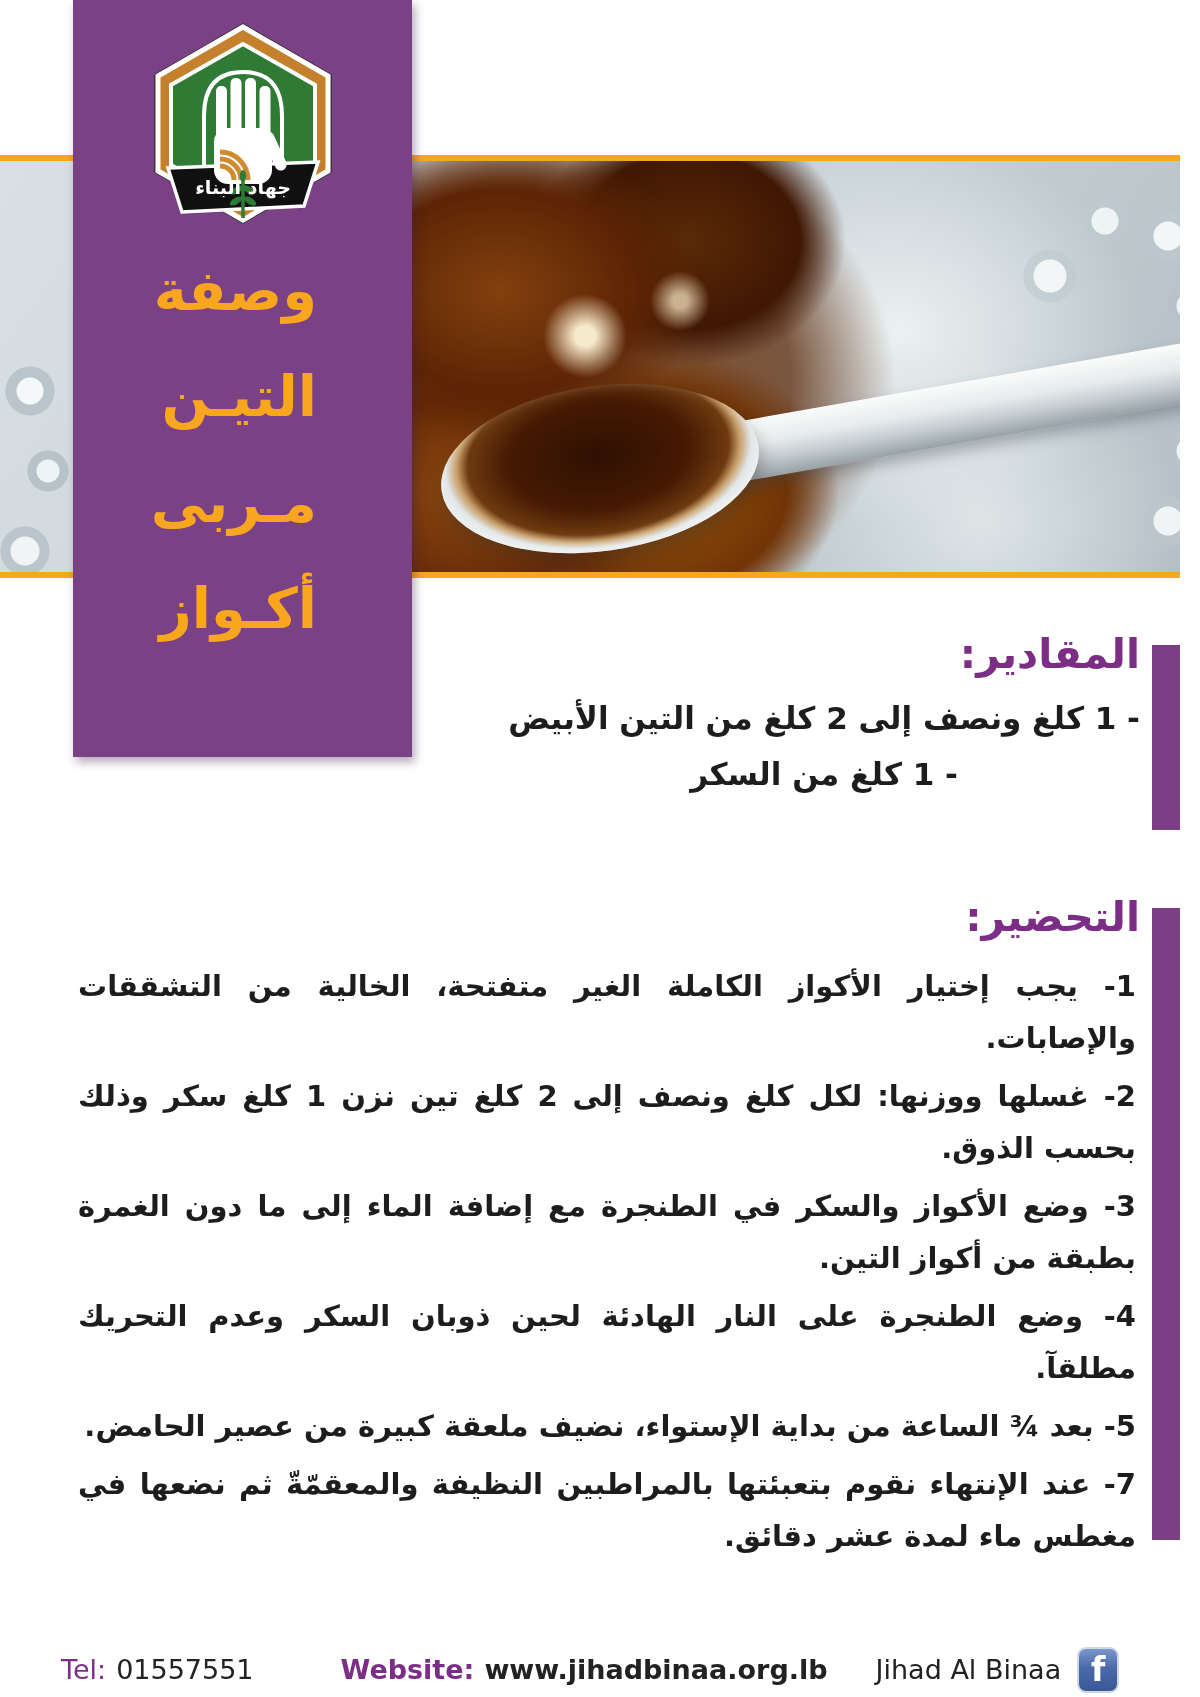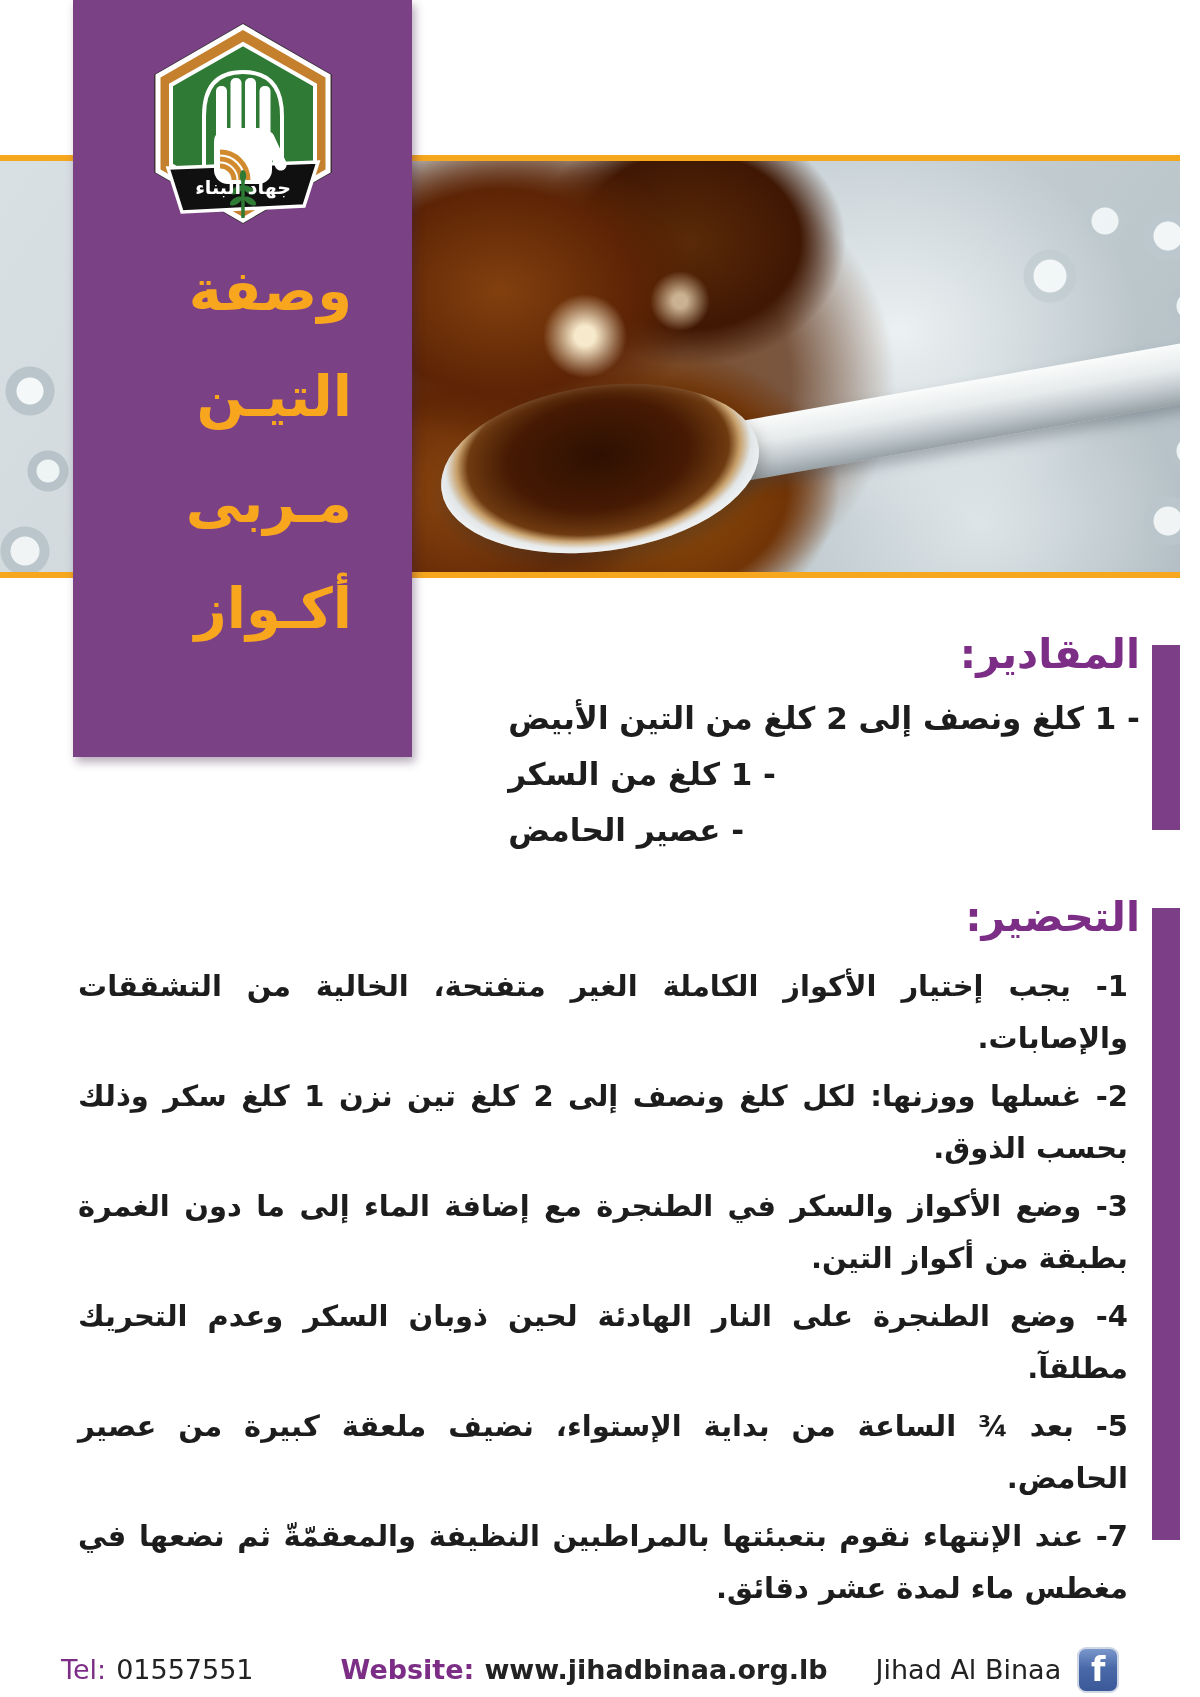--- a/index.html
+++ b/index.html
@@ -45,42 +45,42 @@
     transform:rotate(-8deg);
     background:radial-gradient(ellipse at 50% 42%, #2e1002 0%, #461a03 40%, #6e3a10 58%, #c8a06a 63%, #dfe4e6 68%, #eff2f3 82%, #cfd6d9 100%);
     box-shadow:0 10px 18px rgba(60,50,40,.4), inset 0 -6px 14px rgba(255,255,255,.5);
   }
   
   .brand-panel{
     position:absolute;left:73px;top:0;width:339px;height:757px;background:#7B4185;z-index:10;
     box-shadow:3px 5px 9px rgba(60,30,70,.38);
   }
   .logo-wrap{position:absolute;left:50%;top:20px;transform:translateX(-50%);}
-  .recipe-title{position:absolute;left:0;right:0;top:238px;direction:rtl;text-align:right;padding-right:60px;}
+  .recipe-title{position:absolute;left:0;right:0;top:238px;direction:rtl;text-align:right;padding-right:95px;}
   .recipe-title div{
     color:#F9A61F;font-size:56px;font-weight:bold;line-height:106px;letter-spacing:1px;
   }
   
   .sec-bar{position:absolute;right:0;width:28px;background:#7C3F87;z-index:3;}
   .bar-ing{top:645px;height:185px;}
   .bar-prep{top:908px;height:632px;}
   .sec-head{
     position:absolute;right:40px;direction:rtl;color:#7C2E86;font-size:41px;font-weight:bold;
   }
   .head-ing{top:630px;}
   .head-prep{top:893px;}
   .ingredients{
-    position:absolute;right:40px;top:690px;direction:rtl;text-align:left;
+    position:absolute;right:40px;top:690px;direction:rtl;text-align:center;
     color:#1d1d1d;font-size:31px;line-height:56px;font-weight:bold;
   }
   .steps{
     position:absolute;left:78px;right:40px;top:960px;direction:rtl;
     text-align:justify;color:#1d1d1d;font-size:29px;line-height:52px;font-weight:bold;
   }
-  .steps p{margin:0 12px 6px 0;}
+  .steps p{margin:0 4px 6px 0;}
   
   .footer{
     position:absolute;left:0;top:1642px;width:1200px;height:55px;
     display:flex;align-items:center;font-size:27px;white-space:nowrap;
   }
   .f-label{color:#7C2E86;}
   .f-val{color:#222222;margin-left:10px;}
   .g-tel{margin-left:61px;display:flex;}
   .g-web{margin-left:87px;display:flex;font-weight:bold;}
   .g-org{margin-left:48px;color:#222222;}
@@ -133,21 +133,20 @@
       <div>مـربى</div>
       <div>أكـواز</div>
     </div>
   </div>
 
   <div class="sec-bar bar-ing"></div>
   <div class="sec-head head-ing">المقادير:</div>
   <div class="ingredients">
     <div>- 1 كلغ ونصف إلى 2 كلغ من التين الأبيض</div>
     <div>- 1 كلغ من السكر</div>
-    <div>- عصير الحامض</div>
   </div>
 
   <div class="sec-bar bar-prep"></div>
   <div class="sec-head head-prep">التحضير:</div>
   <div class="steps">
     <p>1- يجب إختيار الأكواز الكاملة الغير متفتحة، الخالية من التشققات والإصابات.</p>
     <p>2- غسلها ووزنها: لكل كلغ ونصف إلى 2 كلغ تين نزن 1 كلغ سكر وذلك بحسب الذوق.</p>
     <p>3- وضع الأكواز والسكر في الطنجرة مع إضافة الماء إلى ما دون الغمرة بطبقة من أكواز التين.</p>
     <p>4- وضع الطنجرة على النار الهادئة لحين ذوبان السكر وعدم التحريك مطلقآ.</p>
     <p>5- بعد ¾ الساعة من بداية الإستواء، نضيف ملعقة كبيرة من عصير الحامض.</p>

